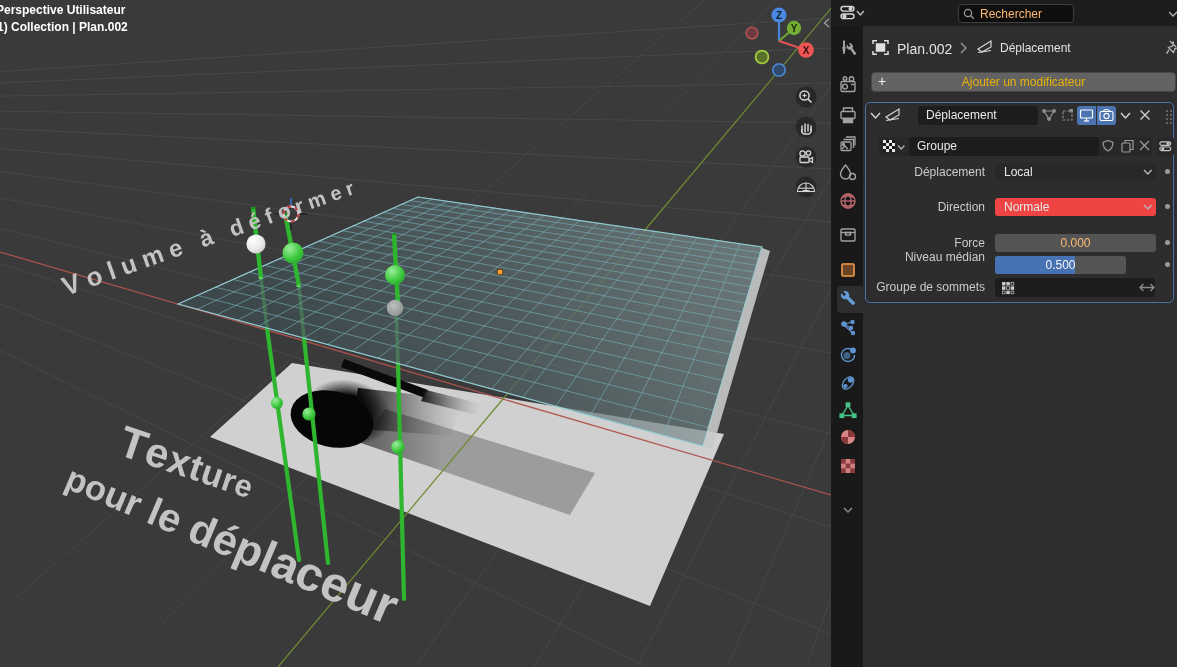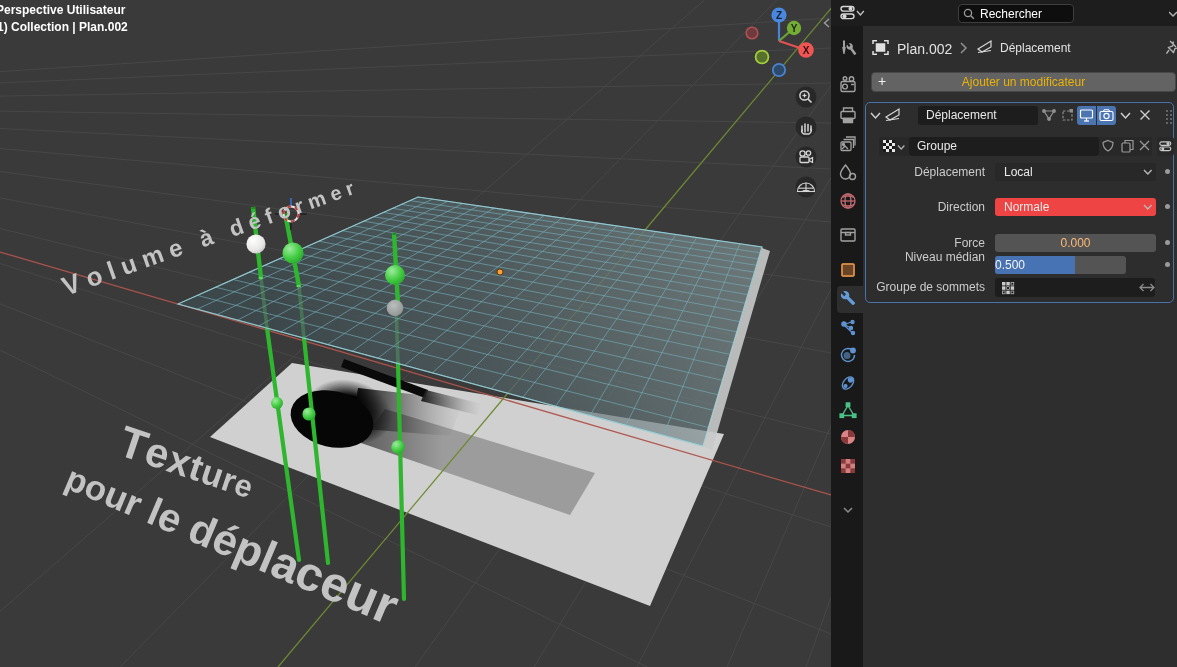--- a/index.html
+++ b/index.html
@@ -200,21 +200,21 @@
 <circle cx="10.5" cy="3.8" r="2" fill="#d8d8d8" stroke="none"></circle>
       <circle cx="4.5" cy="11.3" r="2" fill="#d8d8d8" stroke="none"></circle>
 </g>
     <path d="M17,6 l3.4,4 3.4,-4" stroke="#c0c0c0" stroke-width="1.4" fill="none"></path>
   </svg>
 <div class="abs" style="left:958px;top:4px;width:116px;height:19px;background:#0e0e0e;border:1px solid #3e3e3e;border-radius:4px"></div>
 <svg class="abs" style="left:963px;top:8px" width="12" height="12">
     <circle cx="5" cy="5" r="3.6" fill="none" stroke="#9a9a9a" stroke-width="1.3"></circle>
     <line x1="7.8" y1="7.8" x2="10.8" y2="10.8" stroke="#9a9a9a" stroke-width="1.4"></line>
   </svg>
-<div class="abs" style="left:980px;top:7px;color:#ffffff;font-size:12px">Rechercher</div>
+<div class="abs" style="left:980px;top:7px;color:#fdba74;font-size:12px">Rechercher</div>
 <svg class="abs" style="left:1169px;top:10px" width="8" height="10">
     <path d="M0,2 l4,4 4,-4" stroke="#b5b5b5" stroke-width="1.4" fill="none"></path>
   </svg>
 <div class="abs" style="left:831px;top:26px;width:32px;height:641px;background:#191919"></div>
 <div class="abs" style="left:863px;top:26px;width:314px;height:641px;background:#2e2e2e"></div>
 <svg class="abs" style="left:831px;top:26px" width="32" height="641">
     <rect x="6" y="260" width="26" height="27" rx="4" fill="#2e2e2e"></rect>
     <rect x="20" y="260" width="12" height="27" fill="#2e2e2e"></rect>
     <g transform="translate(17 22)">
       <g stroke="#a2a2a2" stroke-width="2" fill="none">
@@ -465,21 +465,21 @@
     <path d="M1,2 l3.8,4 3.8,-4" stroke="#b8b8b8" stroke-width="1.4" fill="none"></path>
   </svg>
 <div class="lbl" style="left:845px;top:200px;width:140px">Direction</div>
 <div class="fld" style="left:995px;top:198px;width:161px;height:18px;background:#ef4444;line-height:18px;padding-left:9px">Normale</div>
 <svg class="abs" style="left:1143px;top:203px" width="10" height="9">
     <path d="M1,2 l3.8,4 3.8,-4" stroke="#b8b8b8" stroke-width="1.4" fill="none"></path>
   </svg>
 <div class="lbl" style="left:845px;top:236px;width:140px">Force</div>
 <div class="fld" style="left:995px;top:234px;width:161px;height:18px;background:#545454;line-height:18px;text-align:center;color:#fdba74">0.000</div>
 <div class="lbl" style="left:845px;top:250px;width:140px">Niveau médian</div>
-<div class="fld" style="left:995px;top:256px;width:131px;height:18px;background:#545454;line-height:18px;text-align:left;color:#f4f4f4;overflow:hidden">
+<div class="fld" style="left:995px;top:256px;width:131px;height:18px;background:#545454;line-height:18px;text-align:center;color:#f4f4f4;overflow:hidden">
     <div style="position:absolute;left:0;top:0;width:80px;height:18px;background:#4772b3"></div>
     <div style="position:relative">0.500</div>
   </div>
 <div class="lbl" style="left:845px;top:280px;width:140px">Groupe de sommets</div>
 <div class="fld" style="left:995px;top:278px;width:160px;height:19px;background:#1d1d1d"></div>
 <svg class="abs" style="left:1002px;top:282px" width="13" height="13" viewBox="0 0 15 15">
     <rect x="0" y="0" width="4" height="4" fill="#c8c8c8"></rect>
     <rect x="5" y="0" width="4" height="4" fill="#c8c8c8"></rect>
     <rect x="10.4" y="0.4" width="3.2" height="3.2" fill="none" stroke="#c8c8c8" stroke-width="0.8"></rect>
     <rect x="0" y="5" width="4" height="4" fill="#c8c8c8"></rect>

